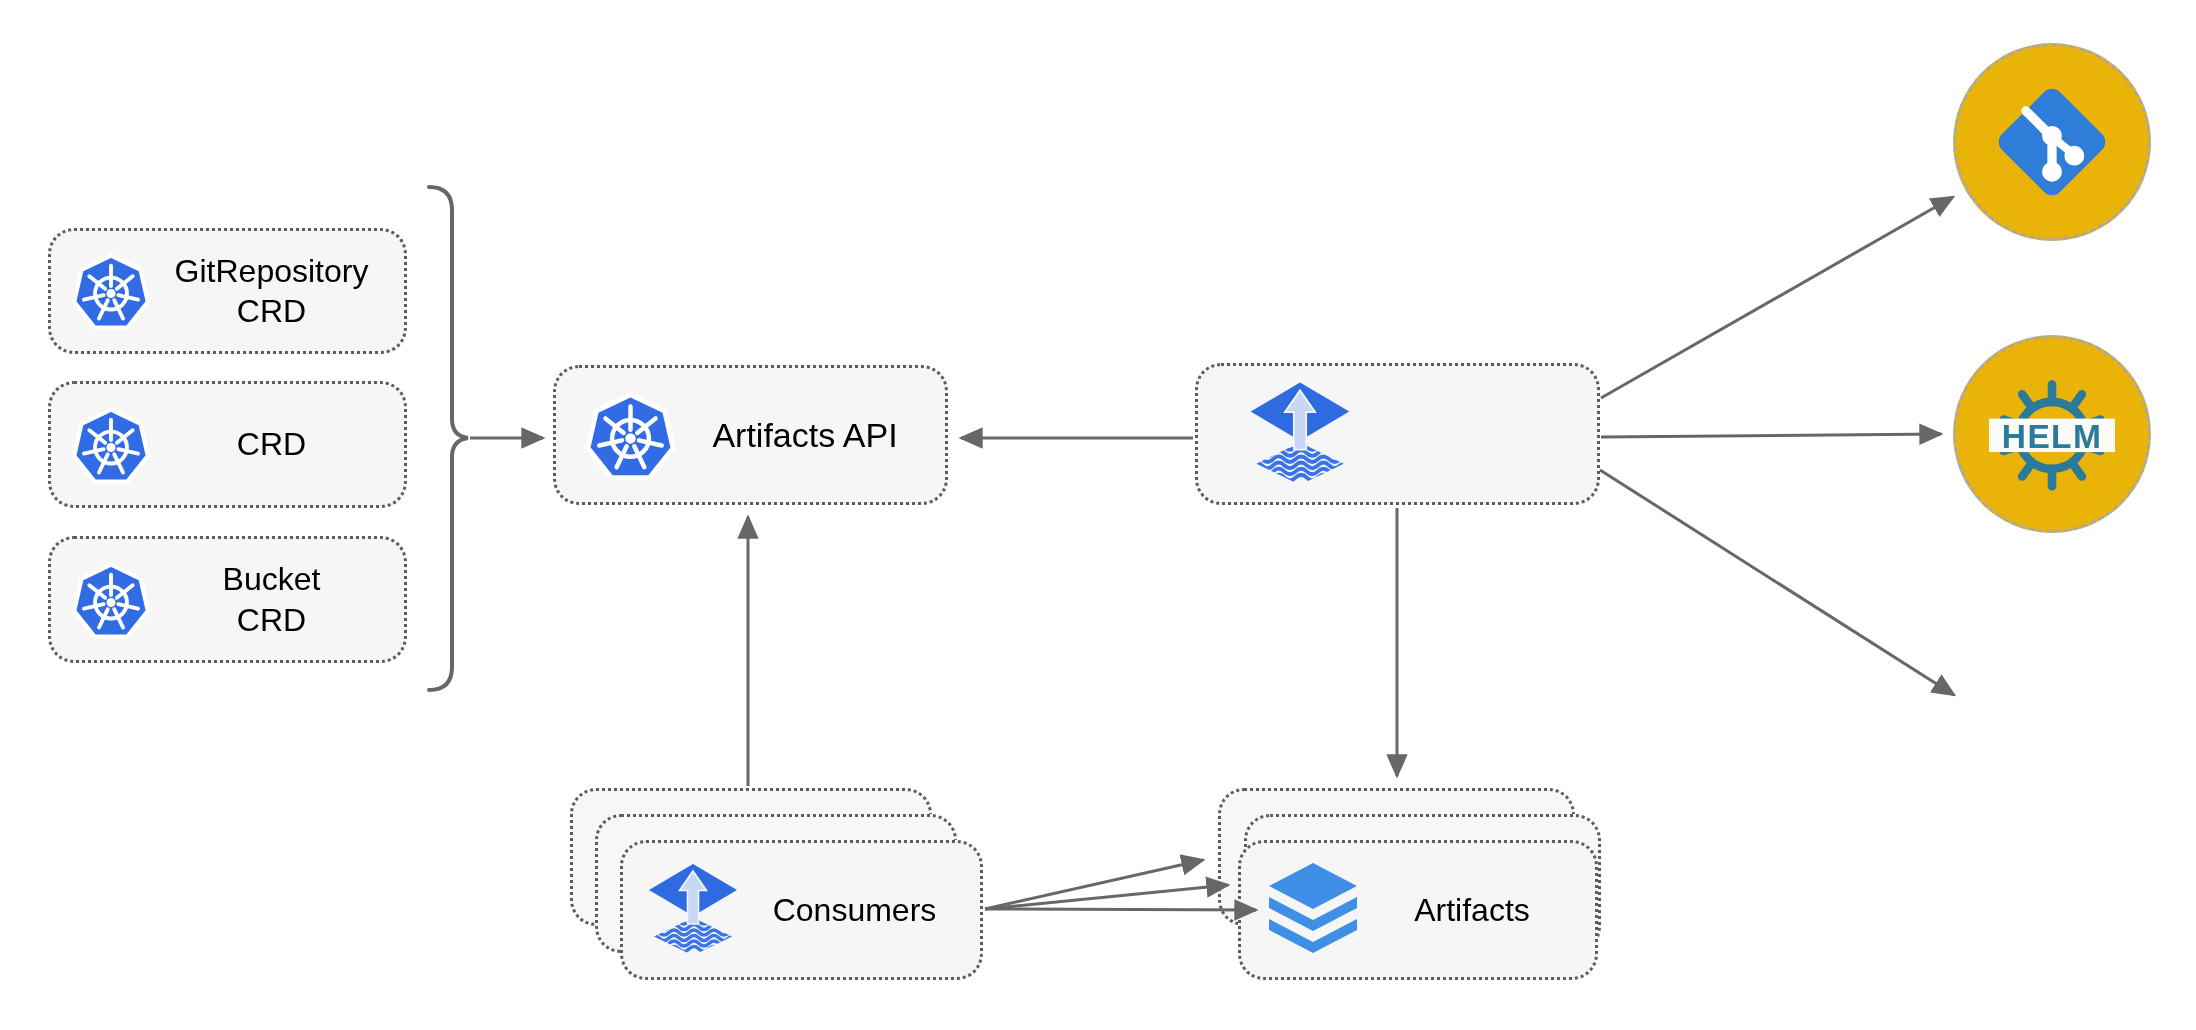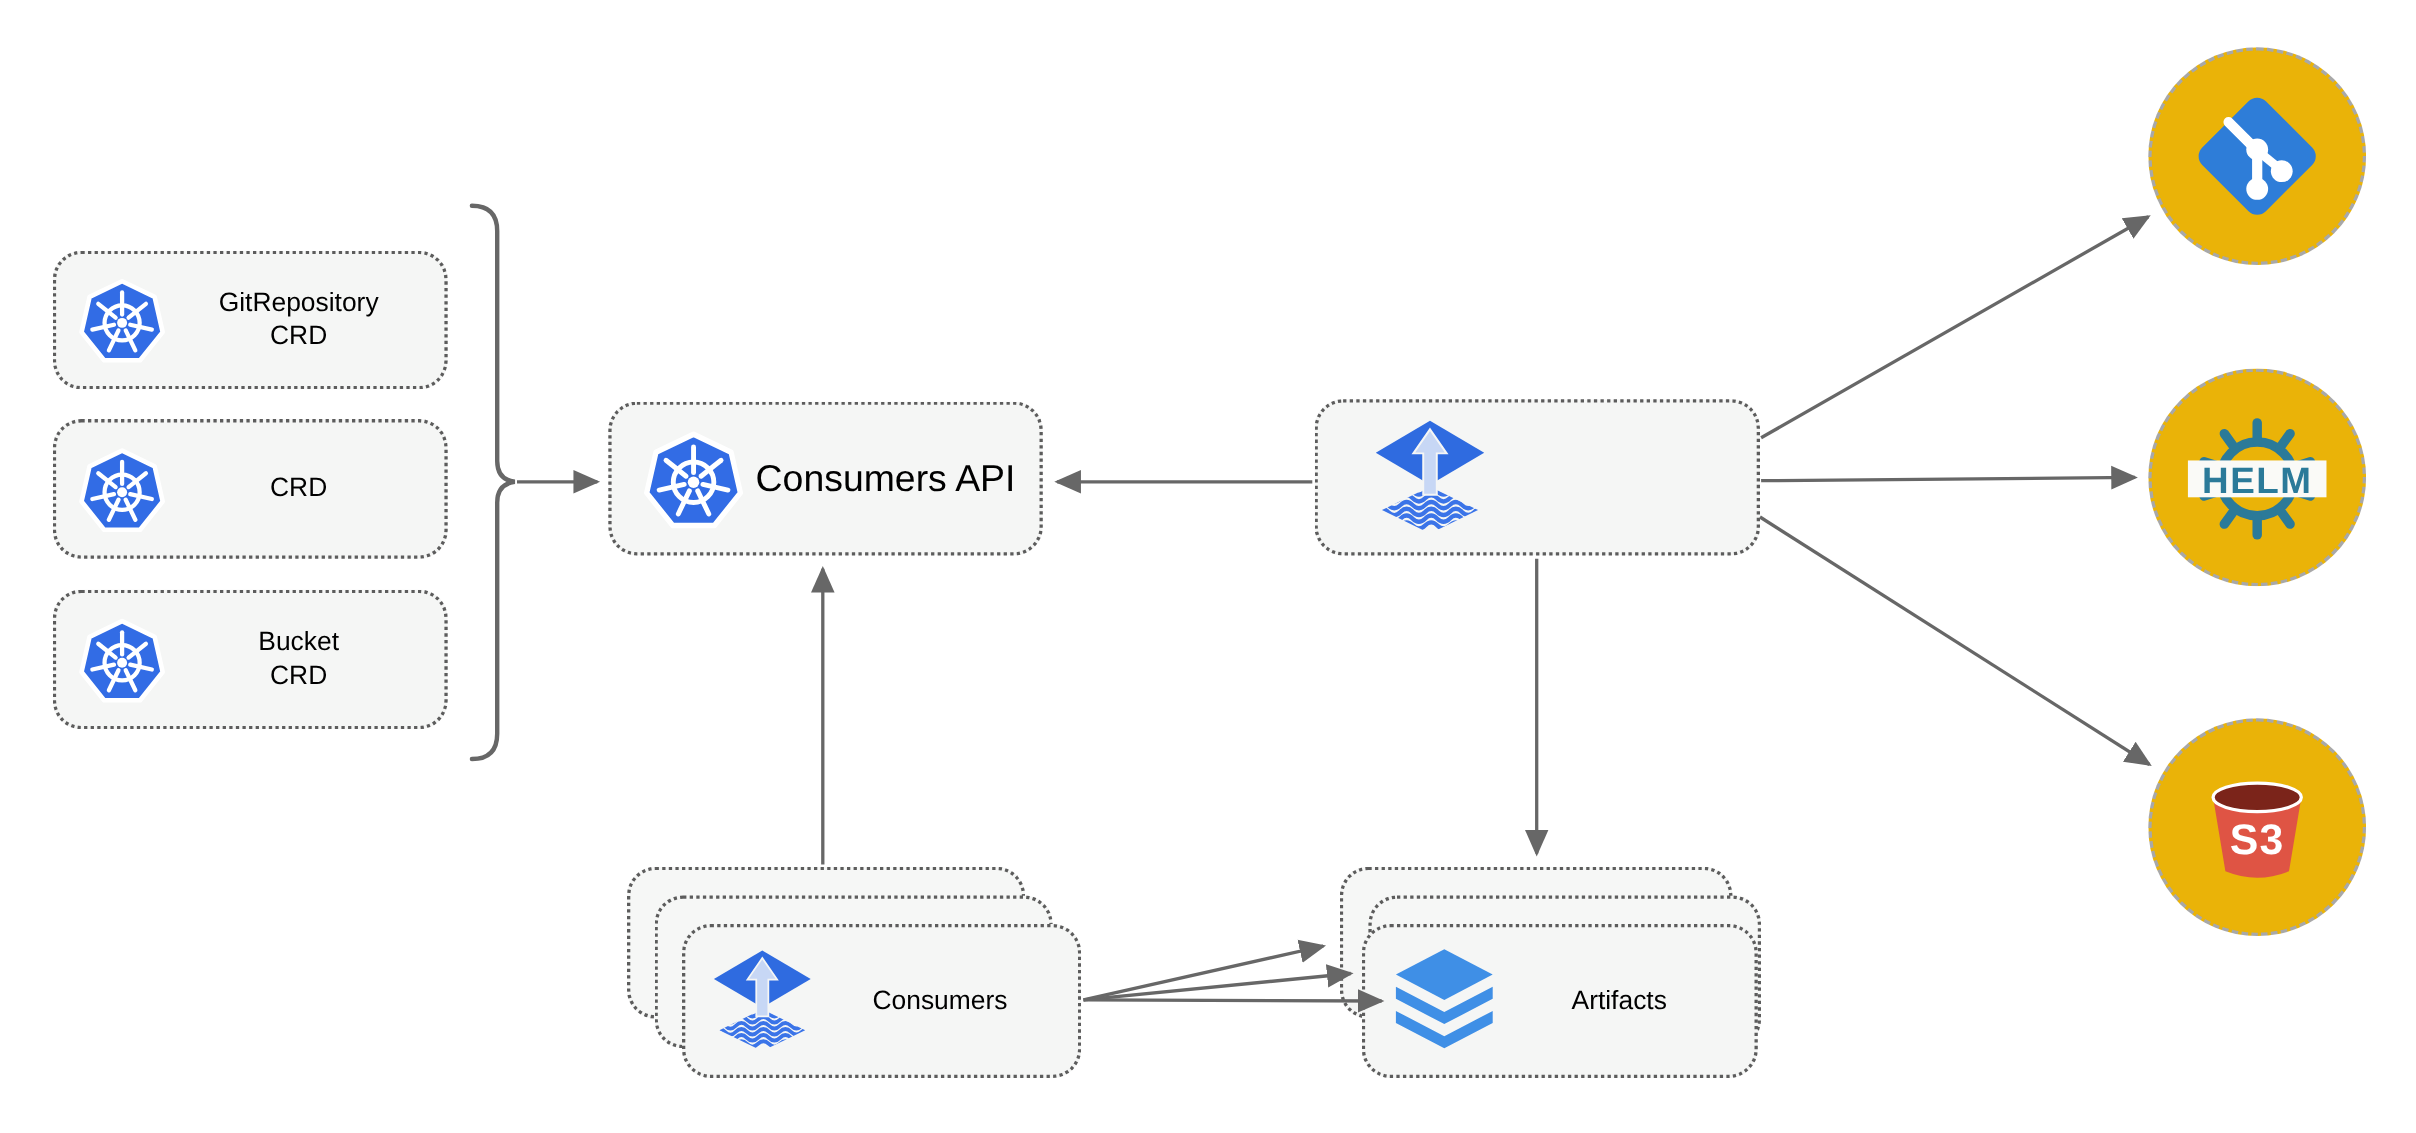--- a/index.html
+++ b/index.html
@@ -11,21 +11,21 @@
   .node{
     position:absolute;box-sizing:border-box;
     background:#F5F6F5;border:3px dotted #5c5c5c;border-radius:26px;
     display:flex;align-items:center;
   }
   .stackbox{
     position:absolute;box-sizing:border-box;
     background:#F6F7F6;border:3px dotted #5c5c5c;border-radius:26px;
   }
   .label{
-    flex:1;text-align:center;color:#000;font-size:24px;line-height:1.26;
+    flex:1;text-align:center;color:#000;font-size:32px;line-height:1.26;
     padding-right:14px;
   }
   .label.lg{font-size:34px;}
   .ic{flex:none;display:block;}
   
   .ext{
     position:absolute;width:198px;height:198px;border-radius:50%;
     box-sizing:border-box;background:#eab308;border:3px dashed #a8a8a8;
     display:flex;align-items:center;justify-content:center;
   }
@@ -146,21 +146,21 @@
     <div class="label">
       <div>Bucket</div>
       <div>CRD</div>
     </div>
   </div>
 
   <div class="node" style="left:553px;top:365px;width:395px;height:140px">
     <svg class="ic" style="width:97px;height:97px;margin-left:26px" viewBox="0 0 100 100">
         <use href="#sym-k8s"></use>
       </svg>
-    <div class="label lg">Consumers API</div>
+    <div class="label lg">Artifacts API</div>
   </div>
 
   <div class="node" style="left:1195px;top:363px;width:405px;height:142px">
     <svg class="ic" style="width:112px;height:118px;margin-left:46px" viewBox="0 0 100 100">
         <use href="#sym-flux"></use>
       </svg>
   </div>
 
   <div class="stackbox" style="left:570px;top:788px;width:362px;height:138px"></div>
   <div class="stackbox" style="left:595px;top:814px;width:362px;height:139px"></div>
@@ -186,26 +186,20 @@
       </svg>
   </div>
 
   <div class="ext" style="left:1953px;top:335px">
     <svg style="width:134px;height:134px" viewBox="0 0 100 100">
       <use href="#sym-helm"></use>
       <text class="helm-text" x="50" y="60.5" fill="#2B7A99">HELM</text>
     </svg>
   </div>
 
-  <div class="ext" style="left:1953px;top:653px">
-    <svg style="width:118px;height:118px" viewBox="0 0 100 100">
-      <use href="#sym-s3"></use>
-      <text class="s3-text" x="50" y="71">S3</text>
-    </svg>
-  </div>
 
   <svg class="wires" width="2196" height="1030" viewBox="0 0 2196 1030">
     <defs>
       <marker id="ah" viewBox="0 0 10 10" refX="8.5" refY="5" markerWidth="8.5" markerHeight="8.5" orient="auto">
         <path d="M0 0.8 L9.5 5 L0 9.2 Z" fill="#676767"></path>
       </marker>
     </defs>
 
     <path class="brace" d="M 429 187 Q 452 187 452 210 L 452 419 Q 452 436 468 438 Q 452 440 452 457 L 452 667 Q 452 690 429 690"></path>
 

